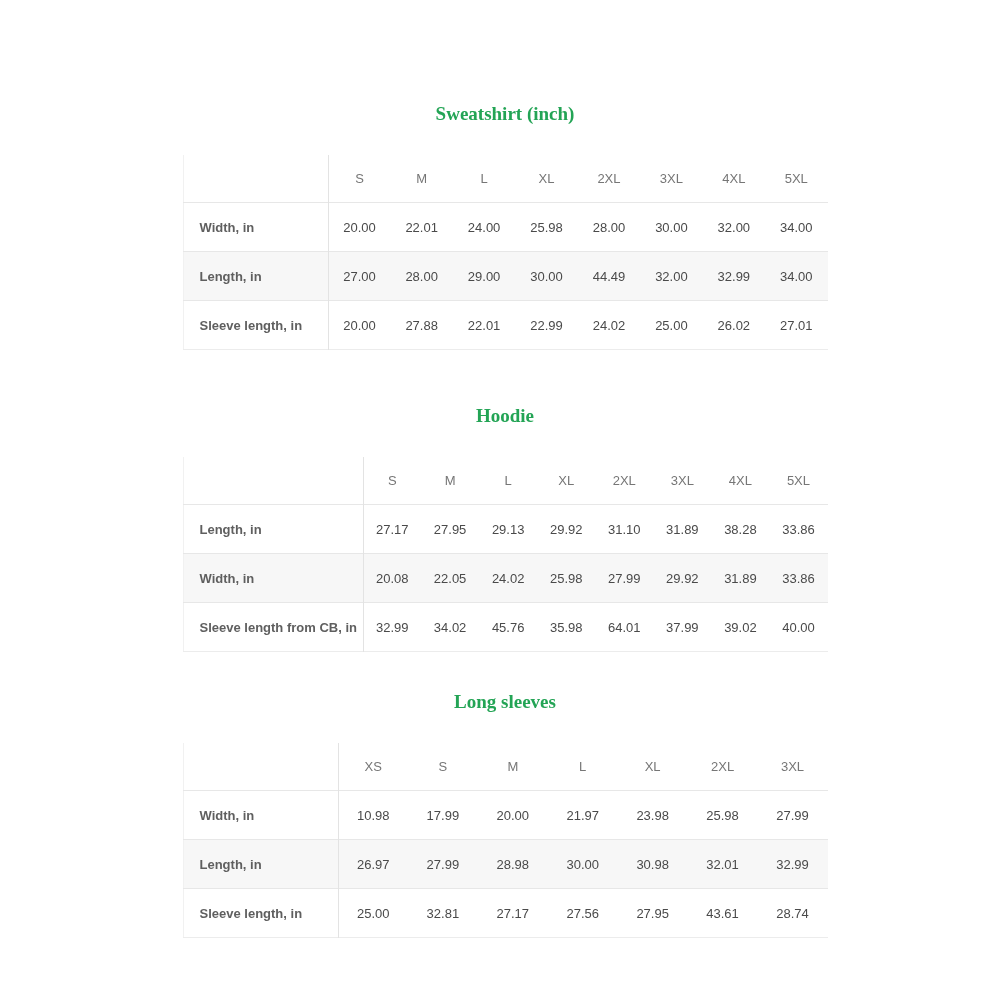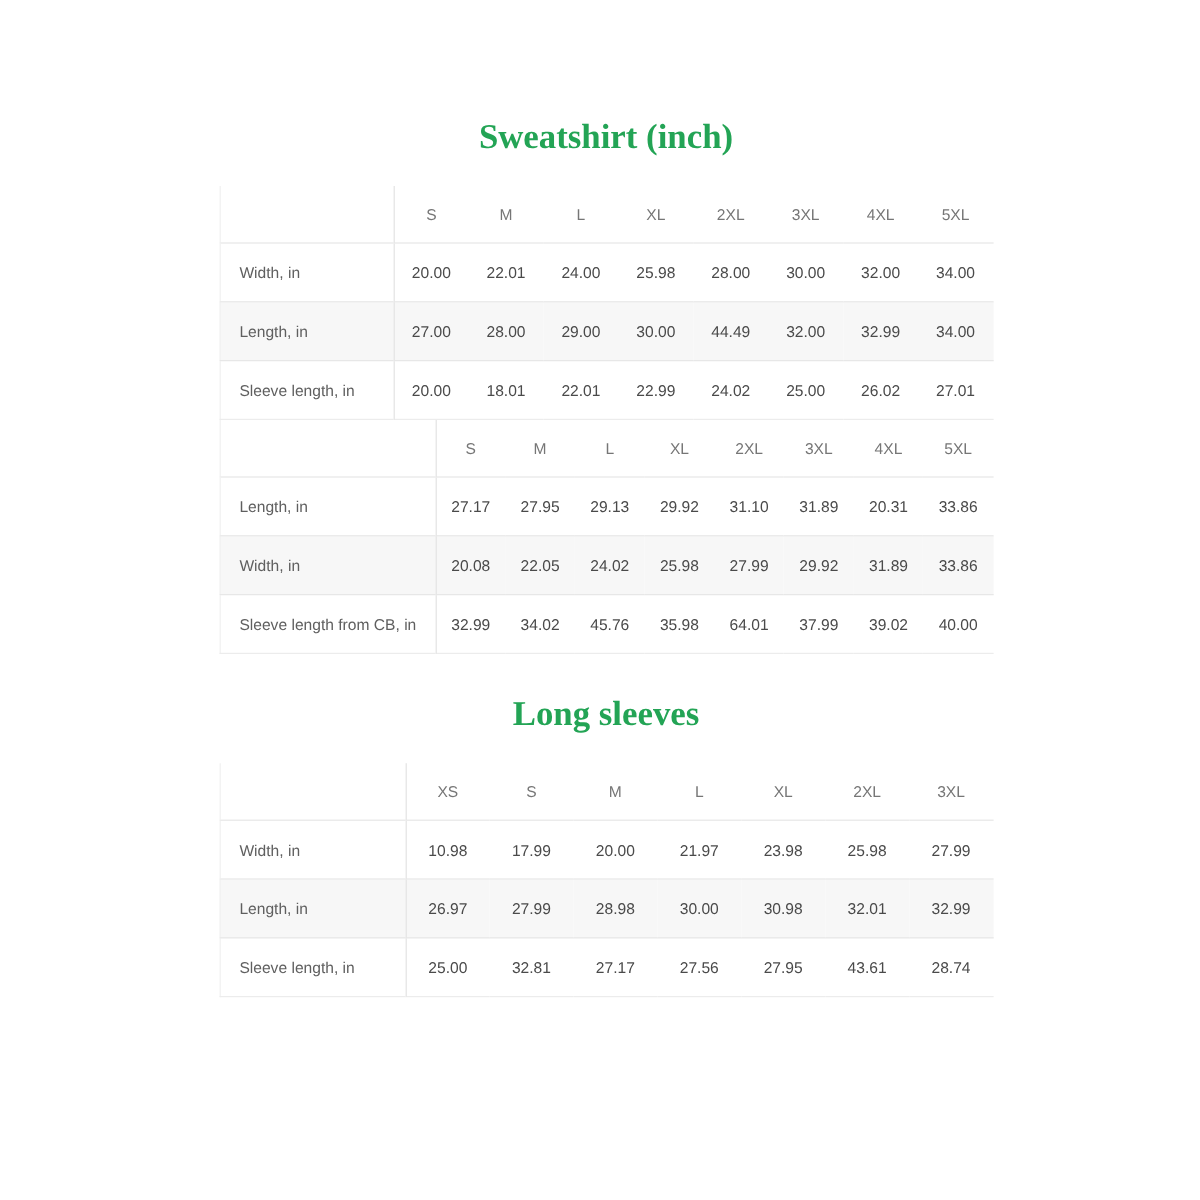--- a/index.html
+++ b/index.html
@@ -13,21 +13,21 @@
   }
   .content {
     width: 645px;
     margin: 0 auto;
     position: relative;
     left: 5px;
     padding-top: 96px;
   }
   .size-title {
     font-family: "Liberation Serif", "DejaVu Serif", serif;
-    font-size: 29px;
+    font-size: 19px;
     line-height: 36px;
     font-weight: 700;
     color: #23a455;
     text-align: center;
     margin: 0 0 23px 0;
   }
   .size-section.second .size-title { margin-top: 48px; }
   .size-section.third  .size-title { margin-top: 32px; }
 
   table.size-table {
@@ -55,20 +55,21 @@
   table.size-table td {
     height: 46px;
     text-align: center;
     vertical-align: middle;
   }
   .label-col {
     text-align: left !important;
     padding-left: 16px;
     border-right: 1px solid #e3e3e3;
     color: #5f5f5f;
+    font-weight: bold;
   }
   .size-section.first  .label-col { width: 127px; }
   .size-section.second .label-col { width: 162px; }
   .size-section.third  .label-col { width: 137px; }
 </style>
 </head>
 <body>
 
 <div class="content">
 
@@ -107,33 +108,34 @@
             <td>29.00</td>
             <td>30.00</td>
             <td>44.49</td>
             <td>32.00</td>
             <td>32.99</td>
             <td>34.00</td>
           </tr>
           <tr>
             <td class="label-col">Sleeve length, in</td>
             <td>20.00</td>
-            <td>18.01</td>
+            <td>27.88</td>
             <td>22.01</td>
             <td>22.99</td>
             <td>24.02</td>
             <td>25.00</td>
             <td>26.02</td>
             <td>27.01</td>
           </tr>
         </tbody>
       </table>
   </section>
 
   <section class="size-section second">
+    <h2 class="size-title">Hoodie</h2>
     <table class="size-table">
         <thead>
           <tr>
             <th class="label-col"></th>
             <th>S</th>
             <th>M</th>
             <th>L</th>
             <th>XL</th>
             <th>2XL</th>
             <th>3XL</th>
@@ -143,21 +145,21 @@
         </thead>
         <tbody>
           <tr>
             <td class="label-col">Length, in</td>
             <td>27.17</td>
             <td>27.95</td>
             <td>29.13</td>
             <td>29.92</td>
             <td>31.10</td>
             <td>31.89</td>
-            <td>20.31</td>
+            <td>38.28</td>
             <td>33.86</td>
           </tr>
           <tr>
             <td class="label-col">Width, in</td>
             <td>20.08</td>
             <td>22.05</td>
             <td>24.02</td>
             <td>25.98</td>
             <td>27.99</td>
             <td>29.92</td>

